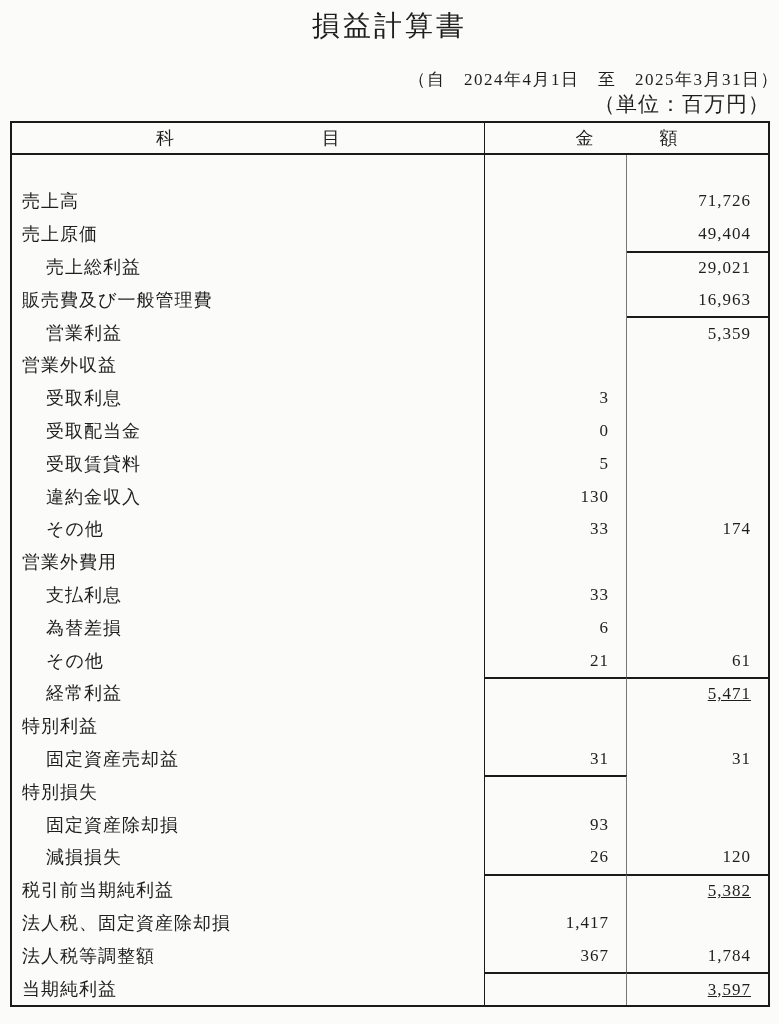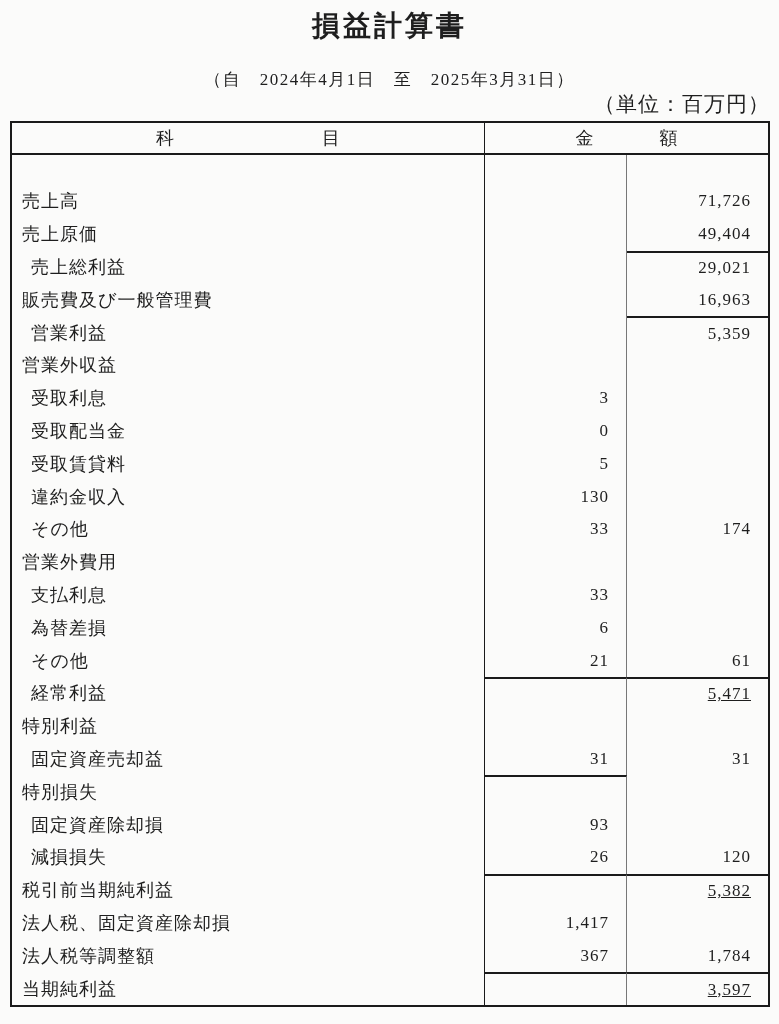--- a/index.html
+++ b/index.html
@@ -16,26 +16,26 @@
     height: 1024px;
     background: var(--background);
     color: var(--text);
     font-family: "Liberation Serif", "DejaVu Serif", serif;
     overflow: hidden;
   }
   .doc-title {
     padding-top: 7px;
     text-align: center;
     font-size: 28px;
-    font-weight: bold;
+    font-weight: normal;
     letter-spacing: 3px;
   }
   .doc-period {
     margin-top: 23px;
-    text-align: center;
+    text-align: right;
     font-size: 17px;
     letter-spacing: 1.5px;
   }
   .doc-unit {
     position: absolute;
     top: 90px;
     right: 9px;
     font-size: 21px;
     letter-spacing: 1px;
   }
@@ -72,21 +72,21 @@
     align-items: center;
     overflow: hidden;
     white-space: nowrap;
   }
   .cell-item {
     font-size: 18px;
     padding-left: 10px;
     border-right: 1.5px solid var(--border);
     letter-spacing: 1px;
   }
-  .cell-item.indent-1 { padding-left: 19px; }
+  .cell-item.indent-1 { padding-left: 34px; }
   .cell-sub, .cell-total {
     font-size: 17px;
     justify-content: flex-end;
     padding-right: 17px;
     letter-spacing: 1px;
   }
   .cell-sub { border-right: 1px solid var(--thin-divider); }
   
   .rule-above-right .cell-total { border-top: 2px solid var(--border); }
   .rule-above-both .cell-sub,

